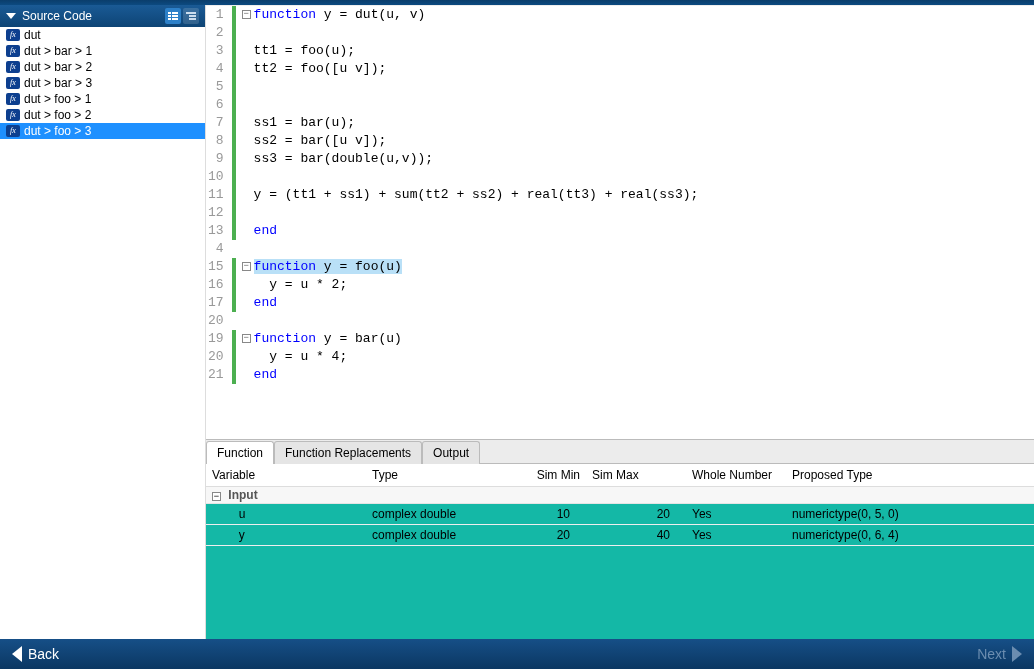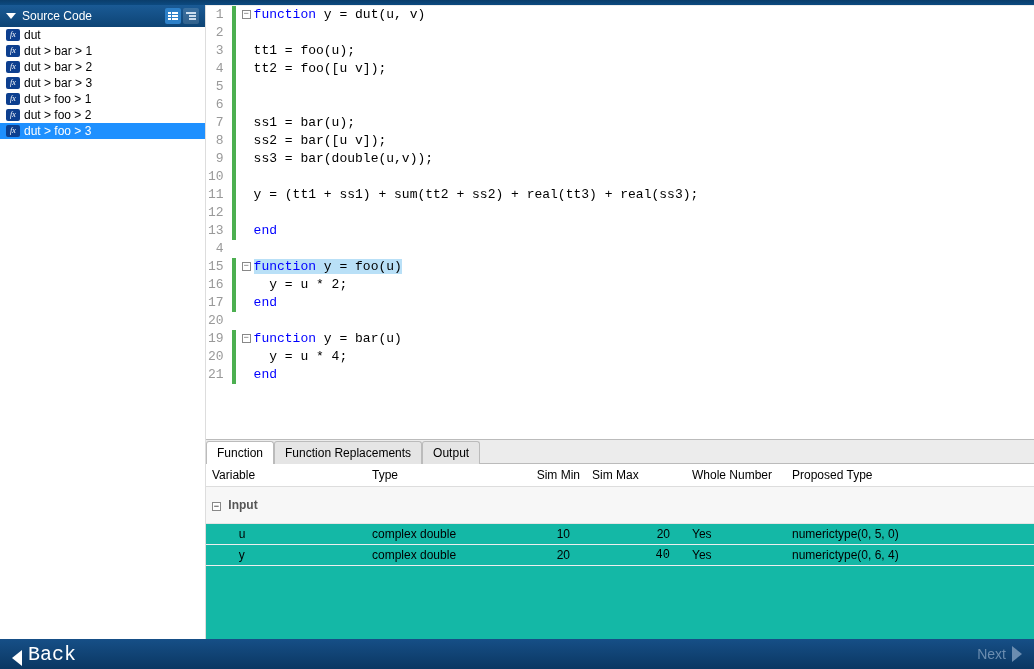--- a/index.html
+++ b/index.html
@@ -186,21 +186,21 @@
 table { width: 100%; border-collapse: collapse; font-size: 12px;}
 th {
   text-align: left;
   font-weight: normal;
   padding: 4px 6px;
   border-bottom: 1px solid #ddd;
   background: #fff;
 }
 .group-row td {
   background: #f7f7f7;
-  padding: 11px 6px;
+  padding: 1px 6px;
   font-weight: bold;
   color: #555;
   border-bottom: 1px solid #e5e5e5;
 }
 .data-row td {
   padding: 3px 6px;
   border-bottom: 1px solid #eee;
 }
 .num-cell { text-align: right; padding-right: 16px !important; }
 .boxminus {
@@ -212,24 +212,23 @@
 .footer {
   height: 30px;
   background: linear-gradient(to bottom, #164f87, #0b3762);
   color: #fff;
   display: flex;
   align-items: center;
   padding: 0 12px;
 }
 .footer .back {
   display: flex;
-  align-items: flex-end;
+  align-items: flex-start;
   cursor: pointer;
-  font-size: 20px;
-  font-family: Liberation Mono, monospace;
+  font-size: 14px;
 }
 .footer .spacer { flex: 1; }
 .footer .next {
   display: flex;
   align-items: center;
   color: #6b8db0;
   font-size: 14px;
 }
 .arrow-left {
   width:0;height:0;
@@ -391,21 +390,21 @@
                 <td style="white-space: pre;">complex double</td>
                 <td class="num-cell" style="white-space: pre;">10</td>
                 <td class="num-cell" style="white-space: pre;">20</td>
                 <td style="white-space: pre;">Yes</td>
                 <td style="white-space: pre;">numerictype(0, 5, 0)</td>
               </tr>
               <tr class="data-row">
                 <td style="white-space: pre;">        y</td>
                 <td style="white-space: pre;">complex double</td>
                 <td class="num-cell" style="white-space: pre;">20</td>
-                <td class="num-cell" style="white-space: pre; font-family: Liberation Mono, monospace;">40</td>
+                <td class="num-cell" style="white-space: pre;">40</td>
                 <td style="white-space: pre;">Yes</td>
                 <td style="white-space: pre;">numerictype(0, 6, 4)</td>
               </tr>
             </tbody>
         </table>
       </div>
     </div>
   </div>
 
 </div>

